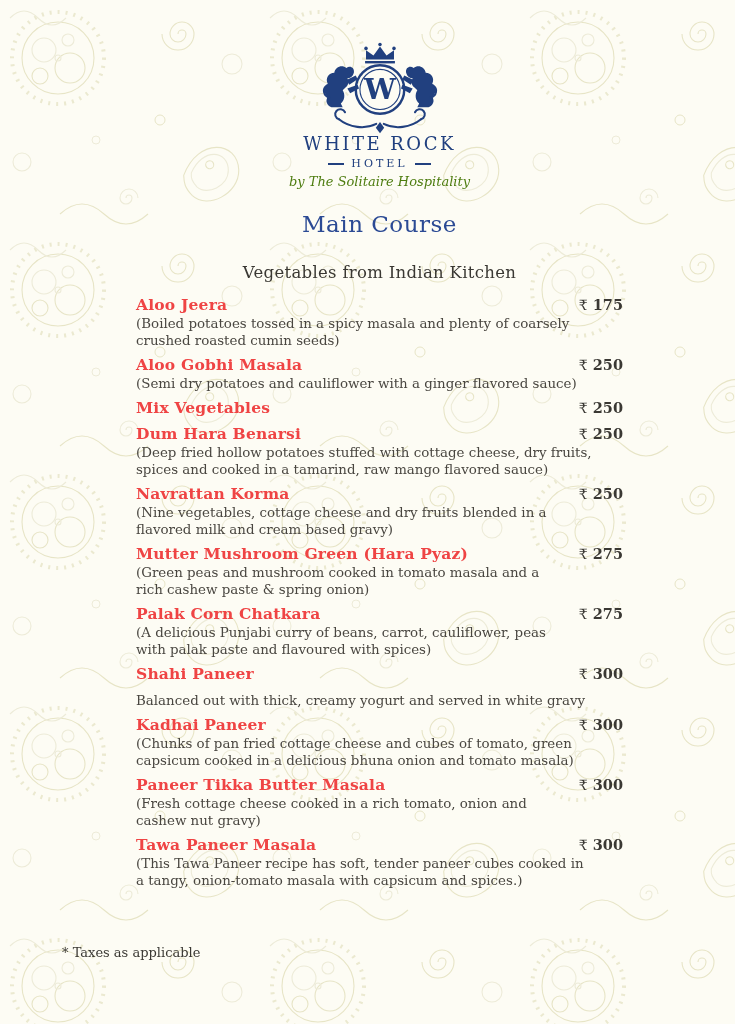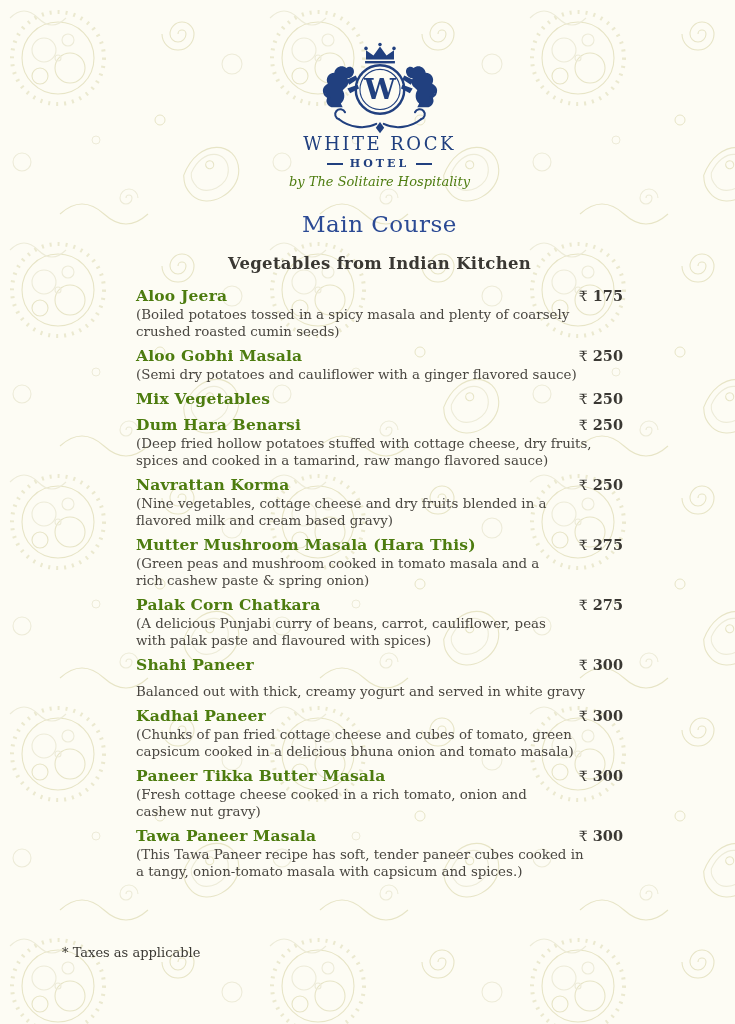--- a/index.html
+++ b/index.html
@@ -42,62 +42,62 @@
   .hotel-sub {
     margin-top: 3px;
     display: flex;
     align-items: center;
     justify-content: center;
     gap: 7px;
   }
   .hotel-rule { width: 16px; height: 2px; background: #21407f; }
   .hotel-word {
     font-size: 11px;
-    font-weight: bold;
+    font-weight: normal;
     letter-spacing: 3px;
     color: #21407f;
   }
   .hotel-tagline {
     margin-top: 4px;
     font-size: 13px;
     font-style: italic;
     color: #4d7c0f;
   }
 
   
   .page-title {
     margin-top: 22px;
     text-align: center;
     font-size: 23px;
     font-weight: normal;
     color: #2b4a94;
     letter-spacing: 0.5px;
   }
   .section-title {
-    margin-top: 17px;
+    margin-top: 26px;
     text-align: center;
     font-size: 16.5px;
-    font-weight: bold;
+    font-weight: normal;
     color: #3a3833;
     letter-spacing: 0.3px;
   }
 
   
   .menu-items { margin-top: 13px; }
   .menu-item { margin-bottom: 6px; }
   .item-head {
     display: flex;
     justify-content: space-between;
     align-items: baseline;
     line-height: 19px;
   }
   .item-name {
     font-size: 15.5px;
     font-weight: bold;
-    color: #4d7c0f;
+    color: #ef4444;
     letter-spacing: 0.2px;
   }
   .item-price {
     font-size: 14.5px;
     font-weight: bold;
     color: #3a3833;
     white-space: nowrap;
   }
   .item-price .rupee { font-weight: normal; margin-right: 5px; font-size: 14px; }
   .item-desc {
@@ -248,21 +248,21 @@
         <div class="item-head">
           <span class="item-name">Navrattan Korma</span>
           <span class="item-price"><span class="rupee">₹</span><span>250</span></span>
         </div>
         <div class="item-desc">(Nine vegetables, cottage cheese and dry fruits blended in a
 flavored milk and cream based gravy)</div>
       </div>
 
       <div class="menu-item">
         <div class="item-head">
-          <span class="item-name">Mutter Mushroom Masala (Hara This)</span>
+          <span class="item-name">Mutter Mushroom Green (Hara Pyaz)</span>
           <span class="item-price"><span class="rupee">₹</span><span>275</span></span>
         </div>
         <div class="item-desc">(Green peas and mushroom cooked in tomato masala and a
 rich cashew paste &amp; spring onion)</div>
       </div>
 
       <div class="menu-item">
         <div class="item-head">
           <span class="item-name">Palak Corn Chatkara</span>
           <span class="item-price"><span class="rupee">₹</span><span>275</span></span>

